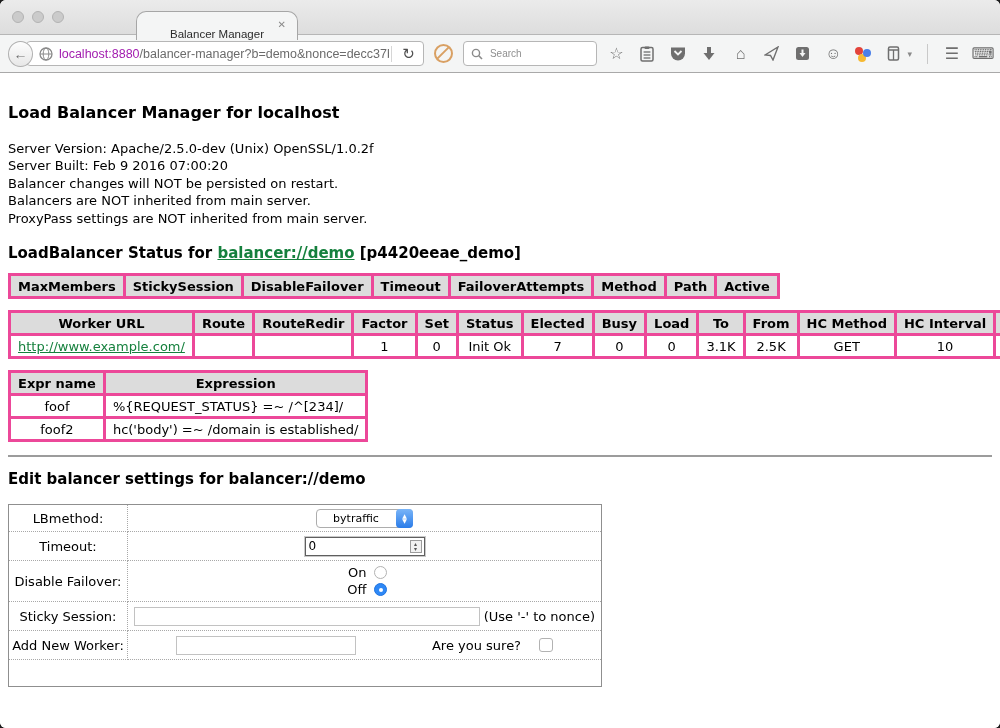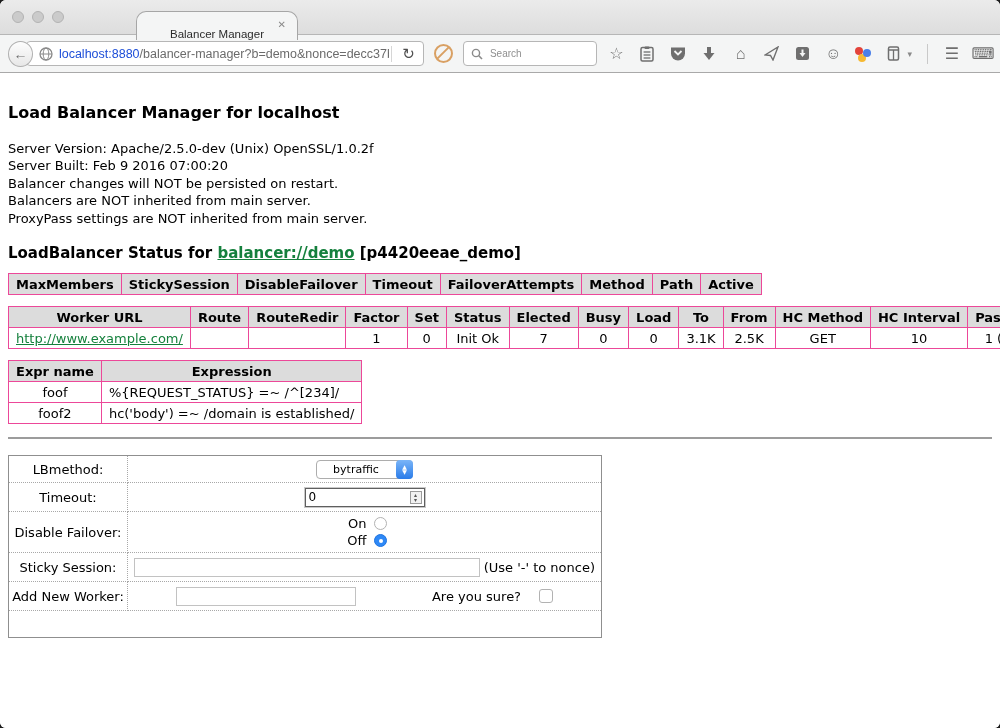--- a/index.html
+++ b/index.html
@@ -20,21 +20,21 @@
   
   .navbar{height:37px;background:#f4f5f5;border-bottom:1px solid #a9a9a9;display:flex;
           align-items:center;padding:0 8px;flex:0 0 auto;}
   .backbtn{width:26px;height:26px;border-radius:50%;border:1px solid #b0b0b0;box-sizing:border-box;
            background:linear-gradient(#fdfdfd,#e7e7e7);color:#6f6f6f;font-size:14px;line-height:24px;
            text-align:center;z-index:2;margin-right:-7px;}
   .urlbar{width:398px;height:25px;background:#fff;border:1px solid #b6b6b6;border-radius:4px;
           box-sizing:border-box;display:flex;align-items:center;padding-left:12px;}
   .globe{margin-right:6px;flex:0 0 auto;display:flex;}
   .urltext{font-size:12.5px;white-space:nowrap;overflow:hidden;flex:1;}
-  .urltext .dom{color:#1d4ed8;}
+  .urltext .dom{color:#a21caf;}
   .urltext .rest{color:#6b6b6b;}
   .urldiv{width:1px;height:16px;background:#d6d6d6;margin:0 2px;}
   .reload{font-size:15px;color:#4f4f4f;padding:0 8px;}
   .blockicon{width:15px;height:15px;border:2px solid #d9a063;border-radius:50%;position:relative;margin:0 10px 0 10px;flex:0 0 auto;}
   .blockicon::after{content:'';position:absolute;left:6px;top:-1px;width:2px;height:16px;background:#d9a063;transform:rotate(45deg);}
   .searchbar{width:140px;height:25px;background:#fff;border:1px solid #b6b6b6;border-radius:4px;
              box-sizing:border-box;display:flex;align-items:center;padding:0 7px;margin-right:10px;}
   .searchbar input{border:none;outline:none;flex:1;width:60px;font-size:10px;color:#333;
                    font-family:"Liberation Sans",sans-serif;background:transparent;margin-left:5px;}
   .searchbar input::placeholder{color:#8f8f8f;}
@@ -50,21 +50,21 @@
   .sep{width:1px;height:20px;background:#c9c9c9;margin:0 2px;}
 
   
   .content{flex:1;background:#fff;padding:0 8px;font-family:"DejaVu Sans",sans-serif;
            font-size:13px;color:#000;overflow:hidden;}
   h1{font-size:16px;margin:30px 0 0 0;font-weight:bold;}
   .srv{margin-top:18px;line-height:17.4px;}
   .sec-head{margin-top:17px;font-weight:bold;font-size:15px;}
   .sec-head a,.worker-link{color:#15803d;}
   table.data{border-collapse:collapse;margin-top:11px;font-size:13px;}
-  .data th,.data td{border:1px solid #ec4899;padding:1px 7px;text-align:center;height:18px;white-space:nowrap;}
+  .data th,.data td{border:3px solid #ec4899;padding:1px 7px;text-align:center;height:18px;white-space:nowrap;}
   .data th{background:#dcdcdc;}
   .data td.left,.data th.title{text-align:left;}
   .data th.title{text-align:center;}
   .mt18{margin-top:18px;}
   .empty{min-width:28px;}
   hr{border:none;border-top:2px solid #9c9c9c;margin:13px 0 0 0;}
   .edit-head{margin-top:13px;font-weight:bold;font-size:15px;}
 
   table.form{margin-top:16px;width:594px;border-collapse:collapse;border:1px solid #8f8f8f;font-size:13px;}
   .form td{border:1px dotted #a8a8a8;padding:2px;text-align:center;}
@@ -279,20 +279,21 @@
       </tr>
       <tr>
         <td>foof2</td>
         <td class="left">hc('body') =~ /domain is established/</td>
       </tr>
     </tbody>
       </table>
 
     <hr>
 
+    <div class="edit-head">Edit balancer settings for balancer://demo</div>
 
     <table class="form">
       <tbody>
           <tr>
         <td class="lab">LBmethod:</td>
         <td style="height:22px;">
           <span class="sel">
             <span>bytraffic</span>
             <span class="sel-cap">
                   <span>▲</span>

